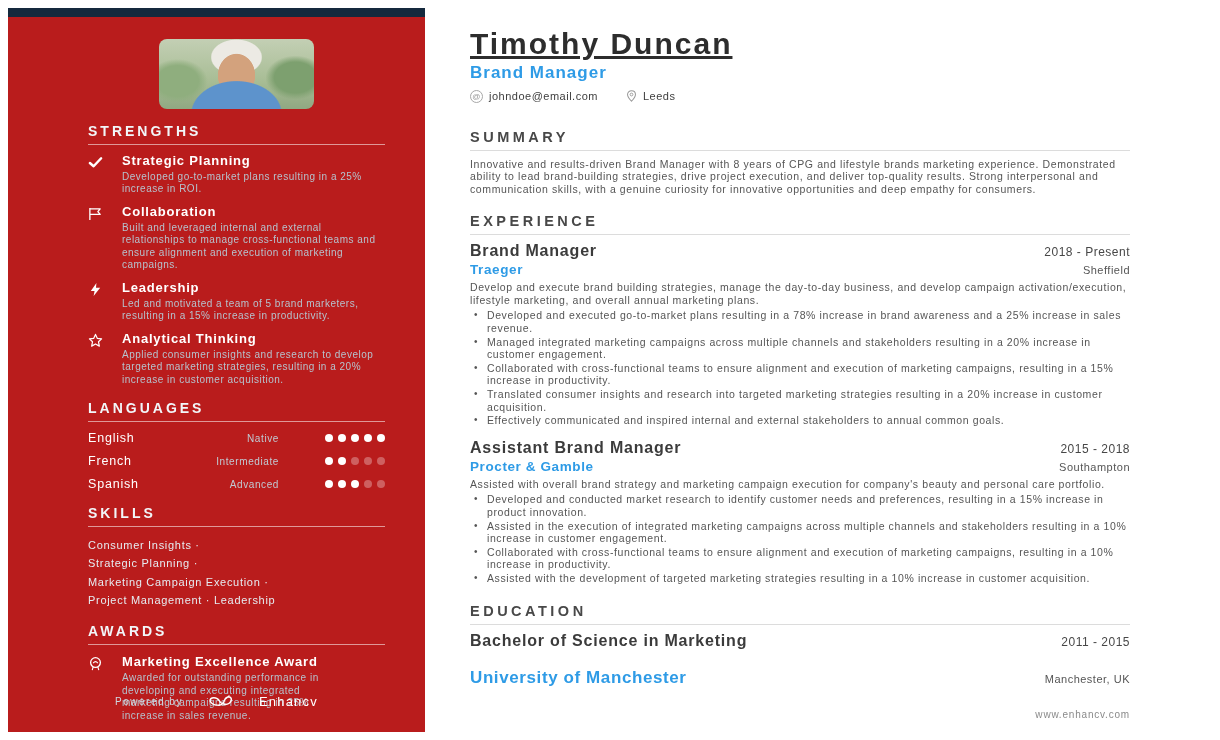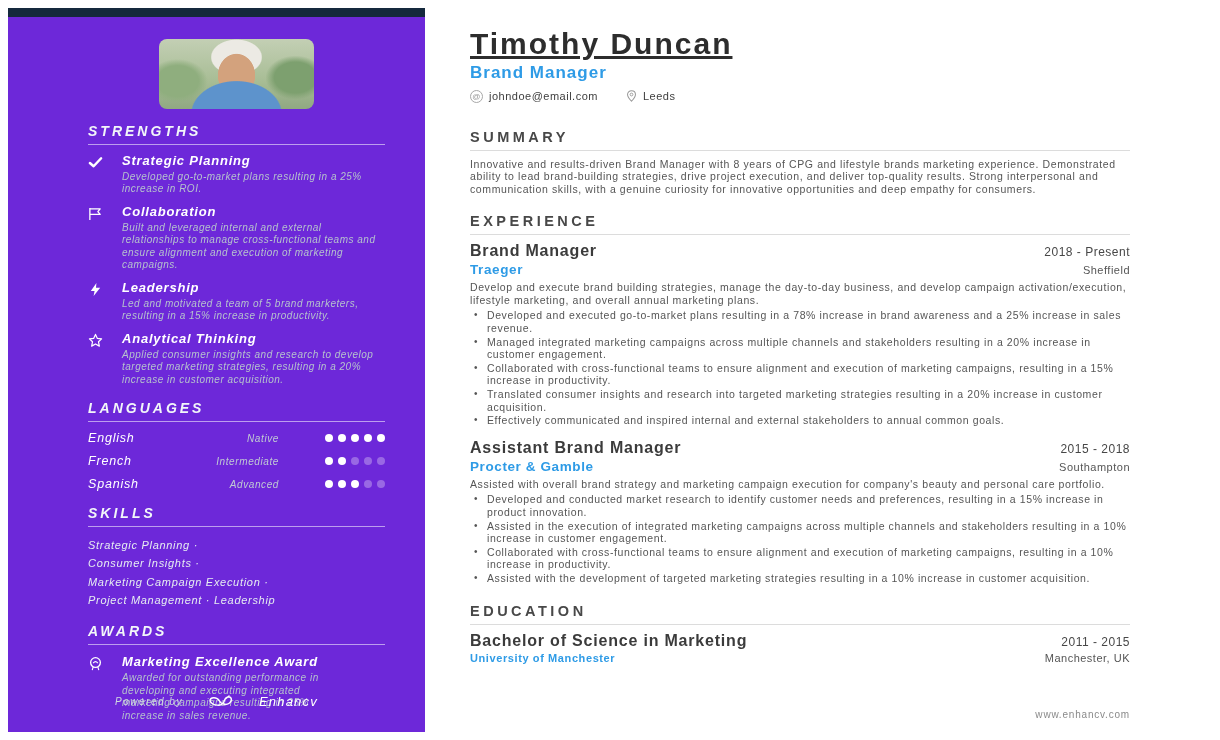--- a/index.html
+++ b/index.html
@@ -2,21 +2,21 @@
 <html><head>
 <meta charset="utf-8">
 <style>
   * { margin:0; padding:0; box-sizing:border-box; }
   html,body { width:1220px; height:740px; background:#ffffff; overflow:hidden;
     font-family:"Liberation Sans","DejaVu Sans",sans-serif; }
   .page { position:relative; width:1220px; height:740px; background:#fff; }
 
   
   .sidebar { position:absolute; left:8px; top:8px; width:417px; height:724px;
-    background:#6d28d9; color:#fff;font-style:italic; }
+    background:#b91c1c; color:#fff; }
   .sidebar-topstrip { height:9px; width:100%; background:#15293d; }
   .sidebar-inner { padding:20px 40px 0 80px; }
 
   .photo { width:155px; height:70px; border-radius:8px; margin:2px auto 14px auto;
     position:relative; overflow:hidden;
     background:
       radial-gradient(ellipse 46px 34px at 50% 108%, #5d93cc 97%, rgba(0,0,0,0) 100%),
       radial-gradient(ellipse 16px 9px  at 50% 74%, #e8e4dd 96%, rgba(0,0,0,0) 100%),
       radial-gradient(ellipse 19px 22px at 50% 52%, #d3a27d 96%, rgba(0,0,0,0) 100%),
       radial-gradient(ellipse 26px 18px at 50% 26%, #eceae4 95%, rgba(0,0,0,0) 100%),
@@ -79,21 +79,21 @@
   .entry-dates { font-size:12px; color:#474747; letter-spacing:0.5px; }
   .entry-company { font-size:13.5px; font-weight:bold; letter-spacing:0.6px; margin-top:2px; }
   .entry-location { font-size:11px; color:#555; letter-spacing:0.5px; }
   .entry-desc { margin-top:4px; }
   .bullets { list-style:none; margin-top:3px; }
   .bullets li { position:relative; padding-left:17px; font-size:10.5px; color:#555;
     letter-spacing:0.6px; line-height:1.2; margin-bottom:1px; }
   .bullets li::before { content:"•"; position:absolute; left:4px; top:0; color:#555; font-size:10px; }
 
   .edu-degree { font-size:16px; font-weight:bold; letter-spacing:0.8px; color:#3b3b3b; }
-  .edu-school { font-size:11px; font-weight:bold; letter-spacing:0.6px; margin-top:2px; }
+  .edu-school { font-size:17px; font-weight:bold; letter-spacing:0.6px; margin-top:18px; }
 
   .site-footer { position:absolute; right:90px; bottom:20px; font-size:10px;
     color:#8a8a8a; letter-spacing:0.8px; }
 
   .accent { color:#2e9be6; }
   a.accent { text-decoration:none; }
 </style>
 </head>
 <body>
 
@@ -190,22 +190,22 @@
               <span class="dot filled"></span>
               <span class="dot filled"></span>
               <span class="dot"></span>
               <span class="dot"></span>
             </span>
         </div>
       </div>
 
       <div class="s-section">
         <div class="s-heading">SKILLS</div>
+        <div class="skill-line">Consumer Insights ·</div>
         <div class="skill-line">Strategic Planning ·</div>
-        <div class="skill-line">Consumer Insights ·</div>
         <div class="skill-line">Marketing Campaign Execution ·</div>
         <div class="skill-line">Project Management · Leadership</div>
       </div>
 
       <div class="s-section">
         <div class="s-heading">AWARDS</div>
         <div class="award-item">
           <span class="award-icon">
             <svg viewBox="0 0 16 16">
                 <circle cx="8" cy="7" r="5.2" fill="none" stroke="#fff" stroke-width="1.4"></circle>

